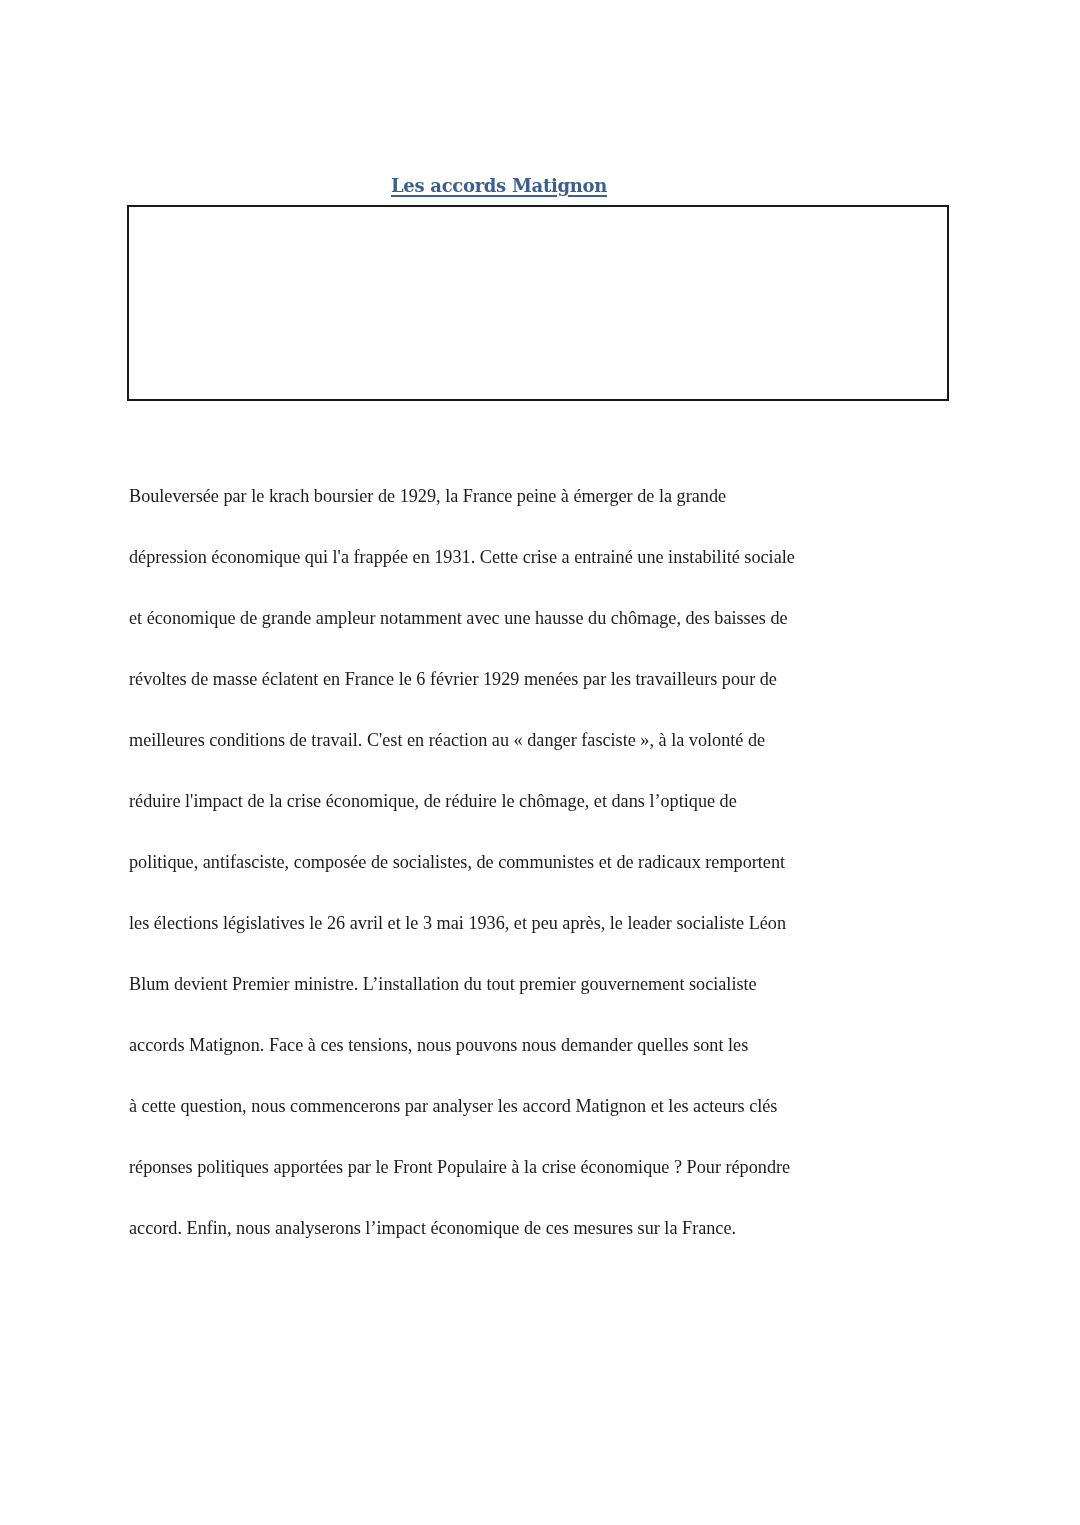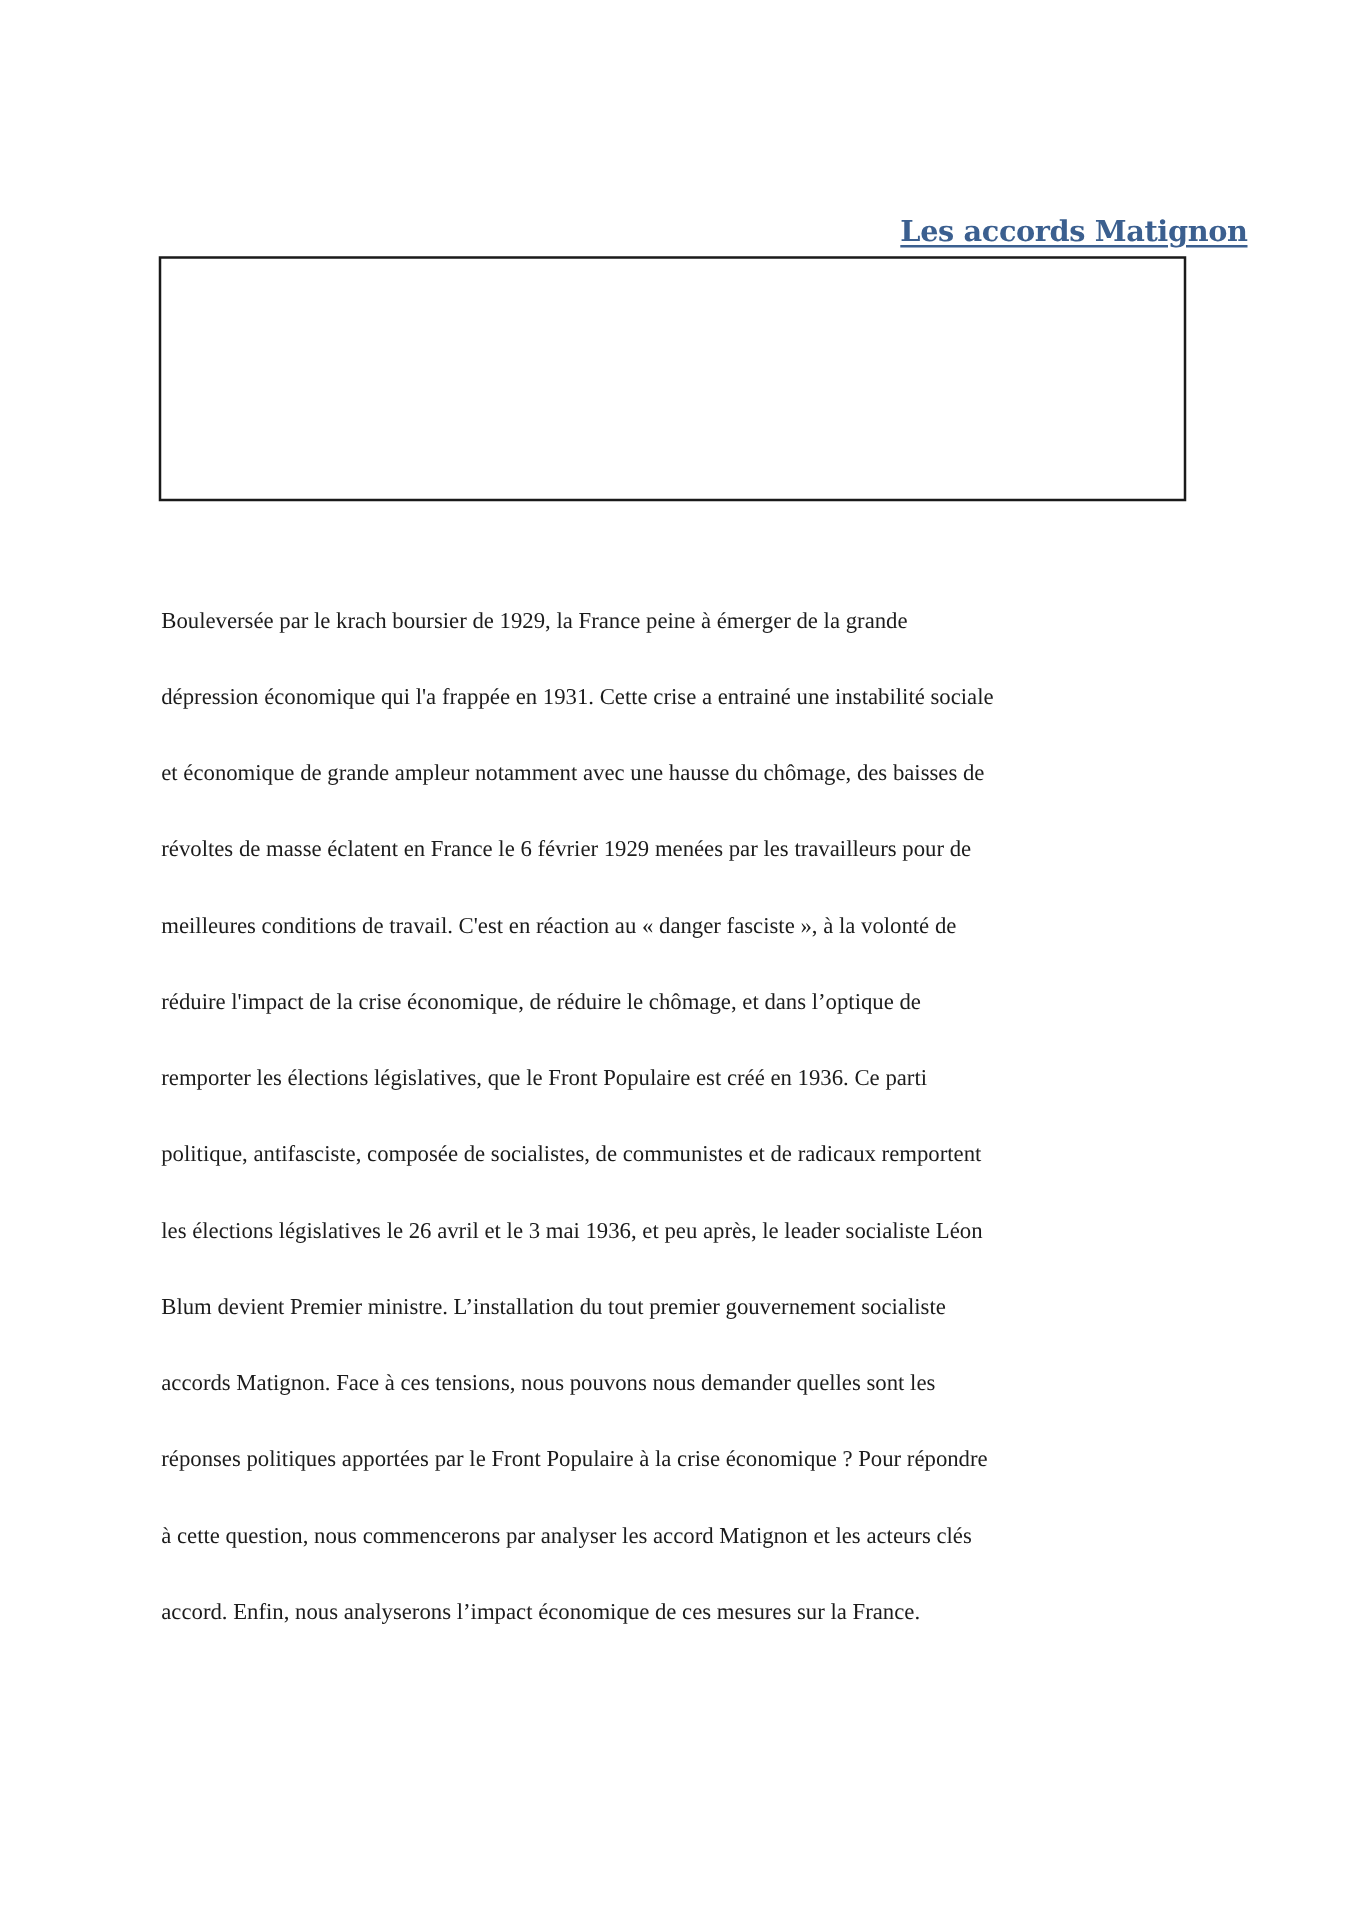--- a/index.html
+++ b/index.html
@@ -19,24 +19,24 @@
       position: absolute;
       left: 0; top: 0;
       width: 1080px;
       height: 1525px;
     }
     .title {
       position: absolute;
       left: 0;
       top: 170px;
       width: 998px;
-      text-align: right;
+      text-align: center;
       font-family: "DejaVu Serif", "Liberation Serif", serif;
       font-weight: bold;
-      font-size: 23px;
+      font-size: 18px;
       color: #3b5f8f;
       text-decoration: underline;
       text-decoration-thickness: 1.5px;
       text-underline-offset: 3px;
       letter-spacing: -0.3px;
       line-height: 32px;
     }
     .empty-box {
       position: absolute;
       left: 127px;
@@ -74,24 +74,23 @@
   <div class="empty-box"></div>
 
   <div class="body-text">
     <p class="para">
       <span class="line">  Bouleversée par le krach boursier de 1929, la France peine à émerger de la grande</span>
       <span class="line">dépression économique qui l'a frappée en 1931. Cette crise a entrainé une instabilité sociale</span>
       <span class="line">et économique de grande ampleur notamment avec une hausse du chômage, des baisses de</span>
       <span class="line">révoltes de masse éclatent en France le 6 février 1929 menées par les travailleurs pour de</span>
       <span class="line">meilleures conditions de travail. C'est en réaction au « danger fasciste », à la volonté de</span>
       <span class="line">réduire l'impact de la crise économique, de réduire le chômage, et dans l’optique de</span>
-      <span class="line">remporter les élections législatives, que le Front Populaire est créé en 1936. Ce parti</span>
       <span class="line">politique, antifasciste, composée de socialistes, de communistes et de radicaux remportent</span>
       <span class="line">les élections législatives le 26 avril et le 3 mai 1936, et peu après, le leader socialiste Léon</span>
       <span class="line">Blum devient Premier ministre. L’installation du tout premier gouvernement socialiste</span>
       <span class="line">accords Matignon. Face à ces tensions, nous pouvons nous demander quelles sont les</span>
+      <span class="line">à cette question, nous commencerons par analyser les accord Matignon et les acteurs clés</span>
       <span class="line">réponses politiques apportées par le Front Populaire à la crise économique ? Pour répondre</span>
-      <span class="line">à cette question, nous commencerons par analyser les accord Matignon et les acteurs clés</span>
       <span class="line">accord. Enfin, nous analyserons l’impact économique de ces mesures sur la France.</span>
     </p>
 
   </div>
 </div>
 
 </body></html>

